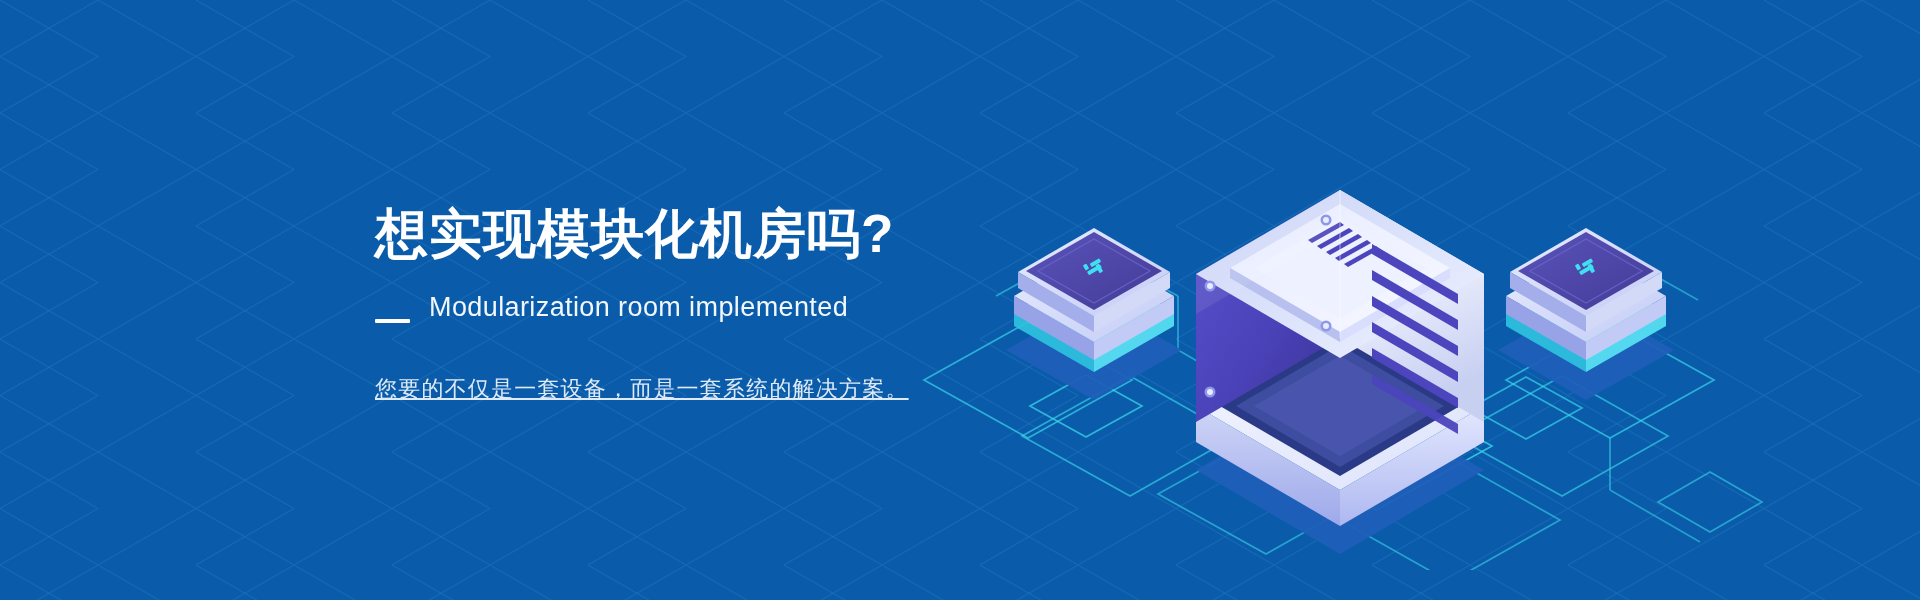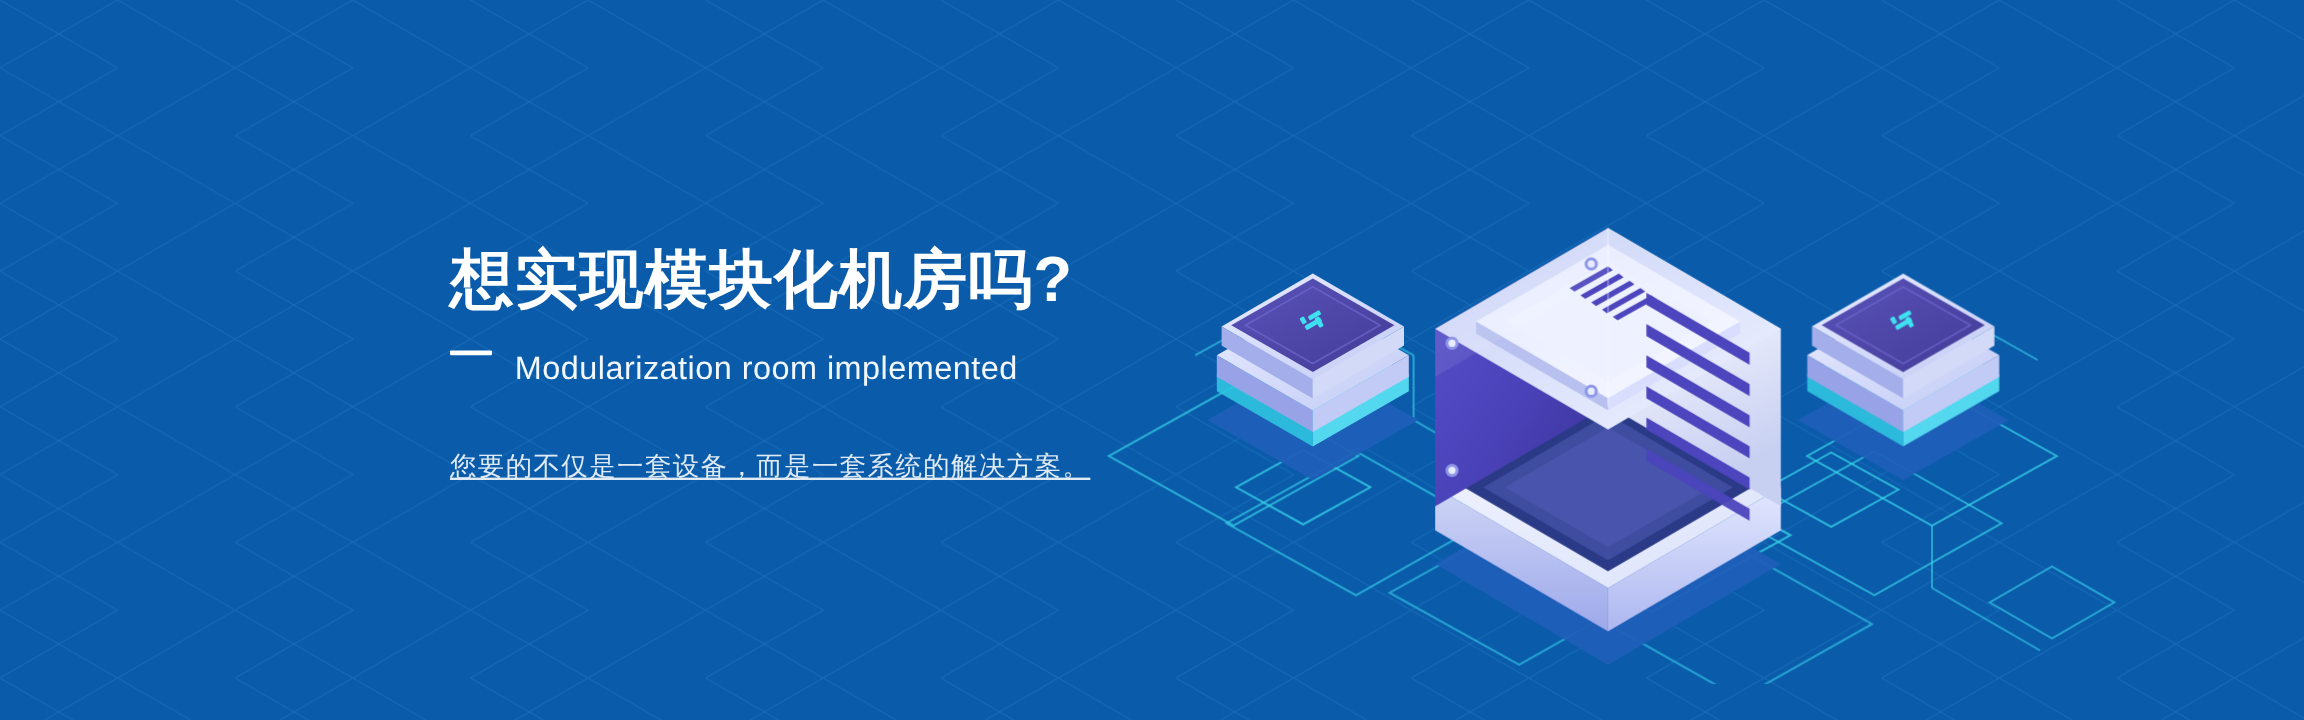--- a/index.html
+++ b/index.html
@@ -40,21 +40,21 @@
     font-size:53px;
     line-height:1.18;
     font-weight:700;
     color:#ffffff;
     letter-spacing:1px;
     white-space:nowrap;
   }
 
   .sub-row {
     display:flex;
-    align-items:flex-start;
+    align-items:flex-end;
     margin-top:26px;
   }
   .sub-dash {
     display:block;
     width:35px;
     height:4px;
     background:#ffffff;
     margin-right:19px;
     flex:none;
     border-radius:1px;

